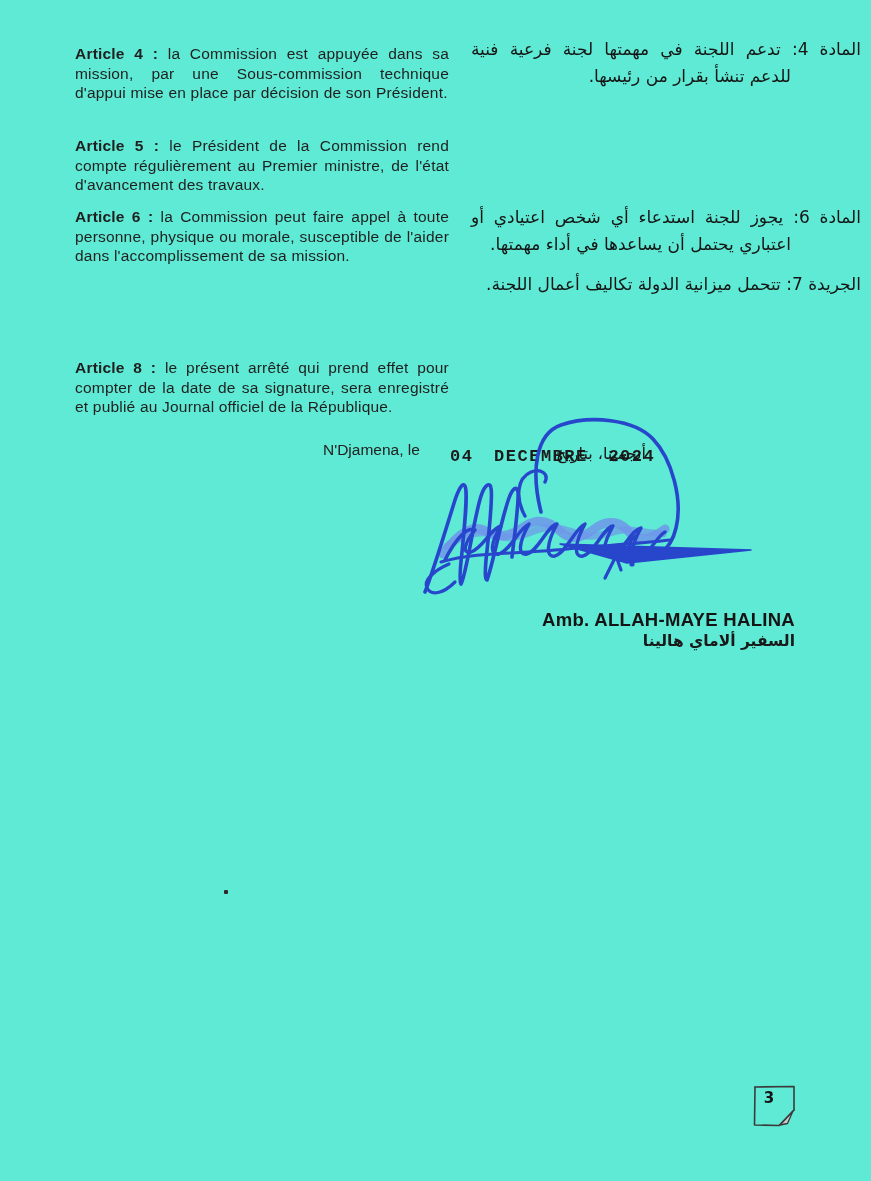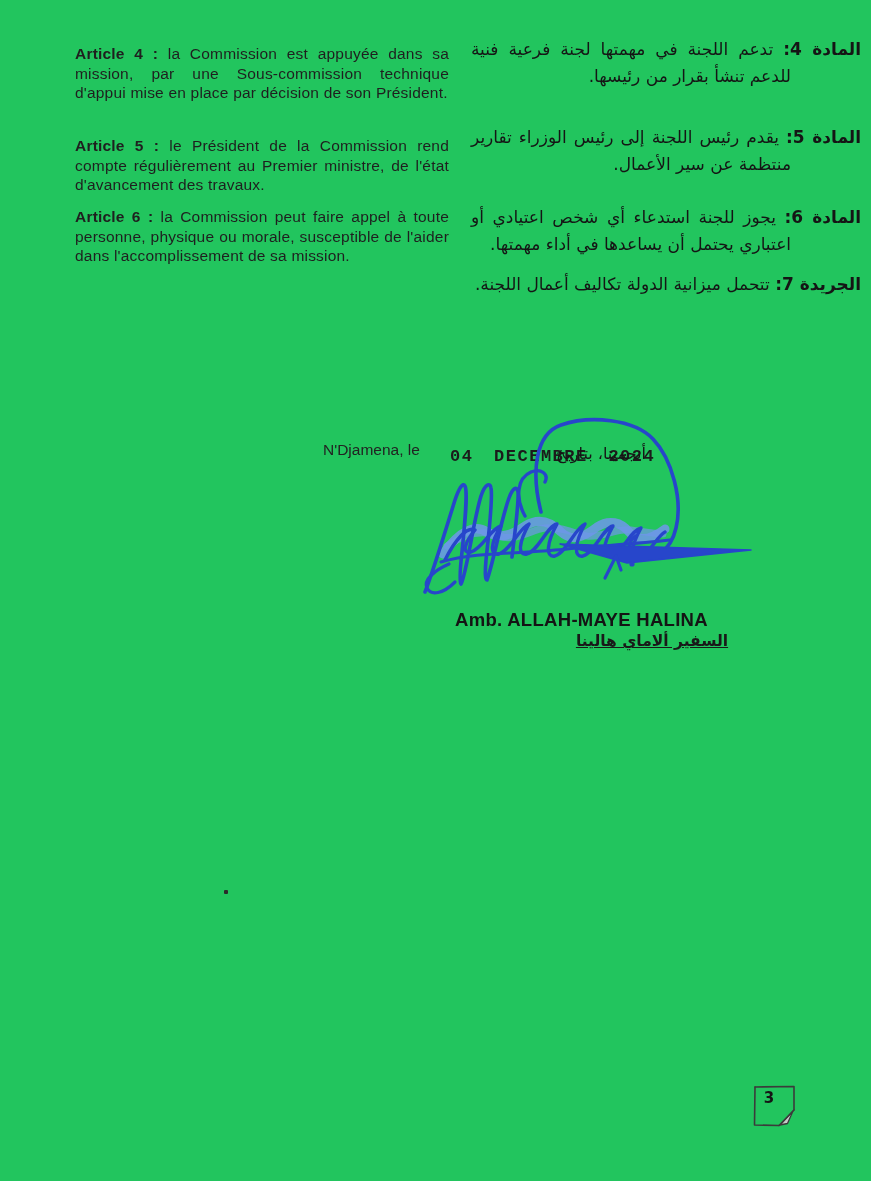--- a/index.html
+++ b/index.html
@@ -1,58 +1,58 @@
 <!DOCTYPE html>
 <html><head>
 <meta charset="utf-8">
 <style>
   html,body{margin:0;padding:0;background:#e8e8e8;}
-  .page{position:relative;width:871px;height:1181px;background:#22c55e;overflow:hidden;
+  .page{position:relative;width:871px;height:1181px;background:#5eead4;overflow:hidden;
         font-family:"Liberation Sans",sans-serif;color:#1e1e1e;margin:0 auto;}
   
   .fr-par{position:absolute;left:75px;width:374px;margin:0;
           font:15.5px/19.5px "Liberation Sans",sans-serif;text-align:justify;
           letter-spacing:.2px;color:#1f1f1f;}
   .fr-par .lbl{font-weight:700;}
   
   .ar-par{position:absolute;right:10px;width:320px;margin:0;direction:rtl;
           font:17px/27px "DejaVu Sans",sans-serif;color:#151515;text-align:justify;
           padding-right:70px;text-indent:-70px;}
-  .ar-par .lbl{font-weight:700;}
+  .ar-par .lbl{font-weight:400;}
   
   .dl-fr{position:absolute;left:323px;top:441px;font:15.5px "Liberation Sans",sans-serif;color:#222;}
   .dl-stamp{position:absolute;left:433px;top:447px;
             font:700 17px "Liberation Mono",monospace;letter-spacing:1.5px;word-spacing:9px;color:#1b1b1b;margin-left:17px;}
   .dl-ar{position:absolute;left:556px;top:444px;direction:rtl;
          font:16px "DejaVu Sans",sans-serif;color:#151515;}
   
   .sig-svg{position:absolute;left:415px;top:412px;width:350px;height:185px;}
   
-  .sig-name{position:absolute;left:455px;top:609px;width:340px;text-align:left;
+  .sig-name{position:absolute;left:455px;top:609px;width:340px;text-align:right;
             font:700 18.5px "Liberation Sans",sans-serif;letter-spacing:.3px;color:#141414;}
-  .sig-name-ar{position:absolute;left:482px;top:632px;width:340px;text-align:center;direction:rtl;
-               font:700 15.5px "DejaVu Sans",sans-serif;color:#191919;text-decoration:underline;}
+  .sig-name-ar{position:absolute;left:455px;top:632px;width:340px;direction:rtl;
+               font:700 15.5px "DejaVu Sans",sans-serif;color:#191919;}
   
   .ink-dot{position:absolute;left:224px;top:890px;width:4px;height:4px;background:#2b2b2b;border-radius:1px;}
   
   .page-badge{position:absolute;left:752px;top:1084px;width:46px;height:45px;}
   .page-badge .num{position:absolute;left:0;top:5px;width:34px;text-align:center;
                    font:700 15px "DejaVu Sans",sans-serif;color:#151515;}
 </style>
 </head>
 <body>
 
 <div class="page">
 
   <p class="fr-par" style="top:44px"><b class="lbl">Article 4 :</b> <span>la Commission est appuyée dans sa mission, par une Sous-commission technique d'appui mise en place par décision de son Président.</span></p>
   <p class="fr-par" style="top:136px"><b class="lbl">Article 5 :</b> <span>le Président de la Commission rend compte régulièrement au Premier ministre, de l'état d'avancement des travaux.</span></p>
   <p class="fr-par" style="top:207px"><b class="lbl">Article 6 :</b> <span>la Commission peut faire appel à toute personne, physique ou morale, susceptible de l'aider dans l'accomplissement de sa mission.</span></p>
+  <p class="fr-par" style="top:358px"><b class="lbl">Article 8 :</b> <span>le présent arrêté qui prend effet pour compter de la date de sa signature, sera enregistré et publié au Journal officiel de la République.</span></p>
 
   <p class="ar-par" style="top:36px"><b class="lbl">المادة 4:</b> <span>تدعم اللجنة في مهمتها لجنة فرعية فنية للدعم تنشأ بقرار من رئيسها.</span></p>
-  <p class="ar-par" style="top:124px"><b class="lbl">المادة 5:</b> <span>يقدم رئيس اللجنة إلى رئيس الوزراء تقارير منتظمة عن سير الأعمال.</span></p>
   <p class="ar-par" style="top:204px"><b class="lbl">المادة 6:</b> <span>يجوز للجنة استدعاء أي شخص اعتيادي أو اعتباري يحتمل أن يساعدها في أداء مهمتها.</span></p>
   <p class="ar-par" style="top:271px"><b class="lbl">الجريدة 7:</b> <span>تتحمل ميزانية الدولة تكاليف أعمال اللجنة.</span></p>
 
   <span class="dl-fr">N'Djamena, le</span>
   <span class="dl-stamp">04 DECEMBRE 2024</span>
   <span class="dl-ar">أنجمينا، بتاريخ</span>
 
   <svg class="sig-svg" viewBox="0 0 350 185" aria-hidden="true">
     <g fill="none" stroke="#2746cb" stroke-linecap="round" stroke-linejoin="round">
 

